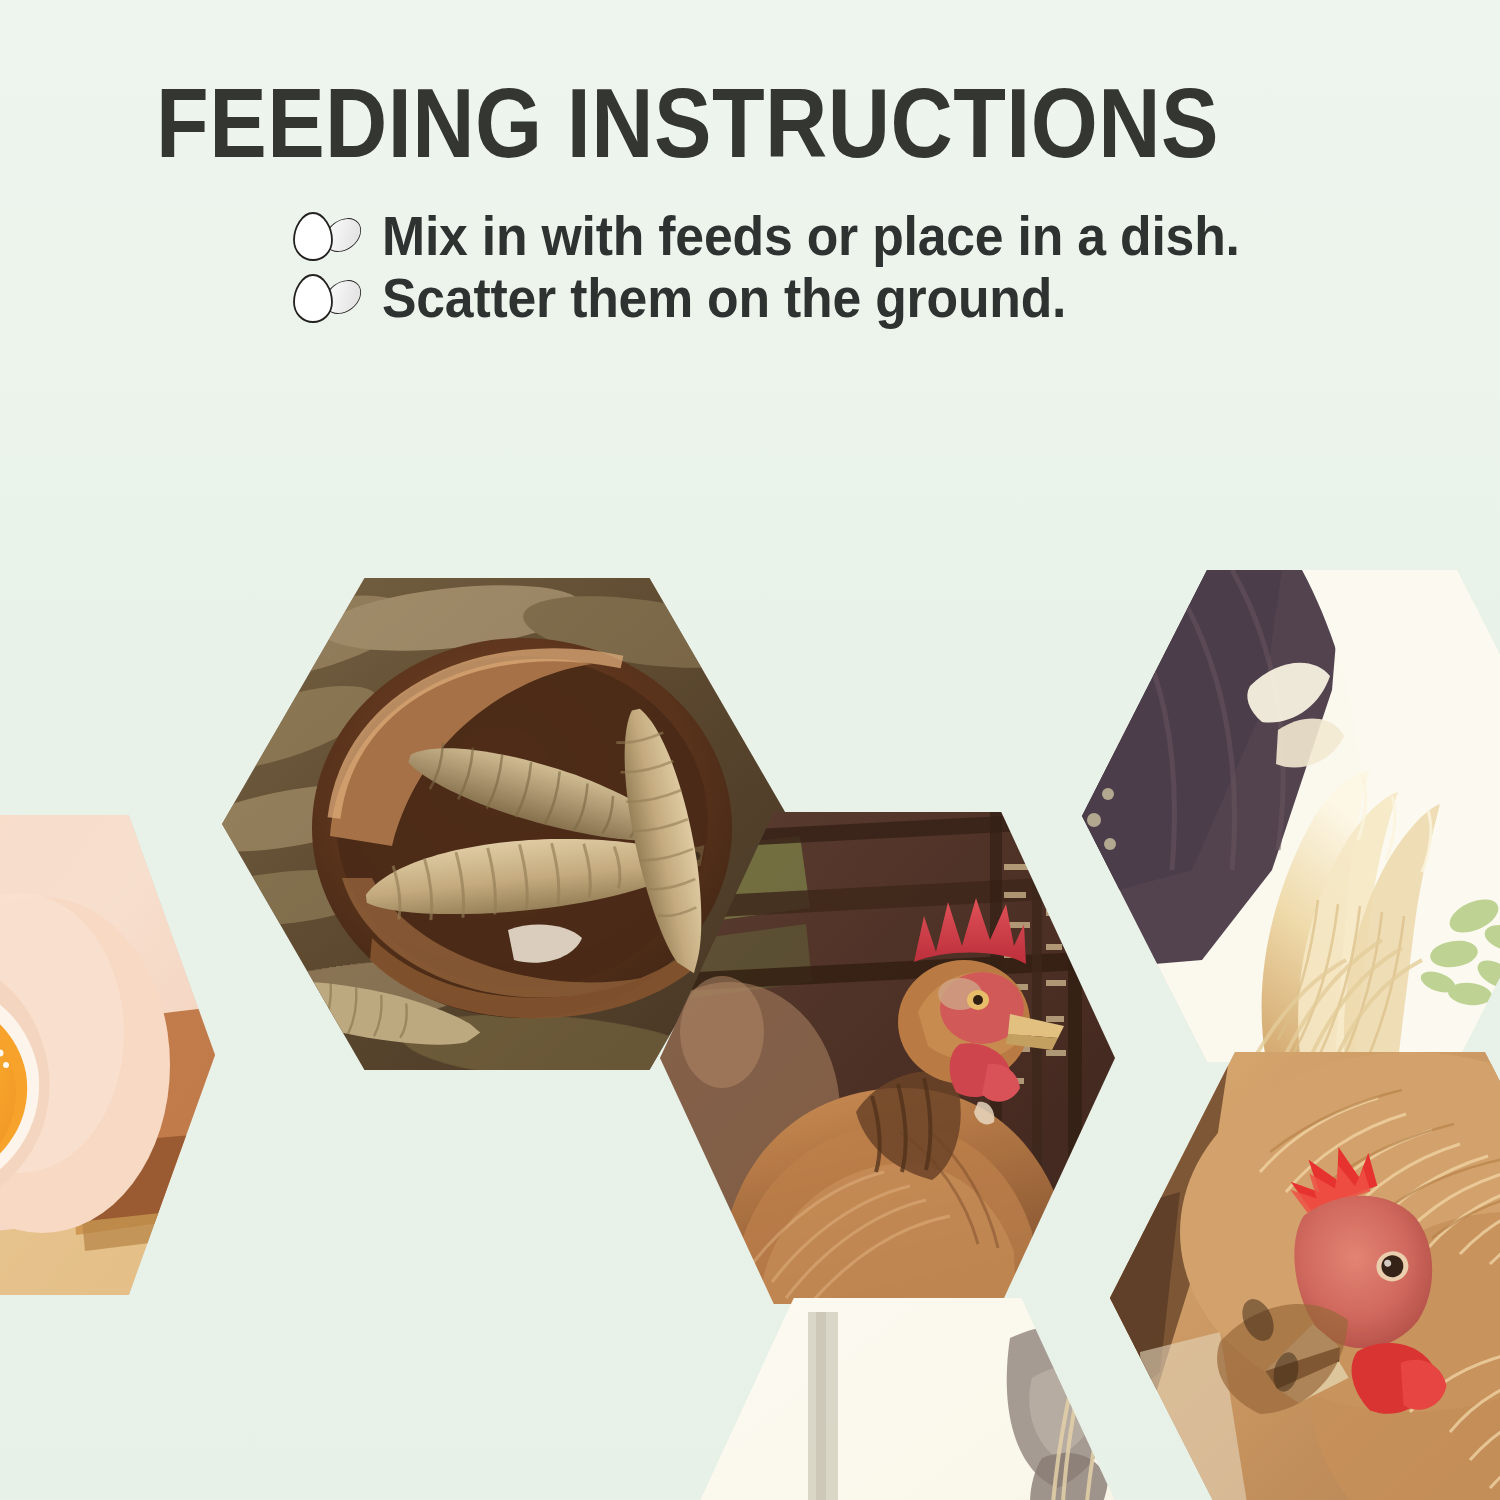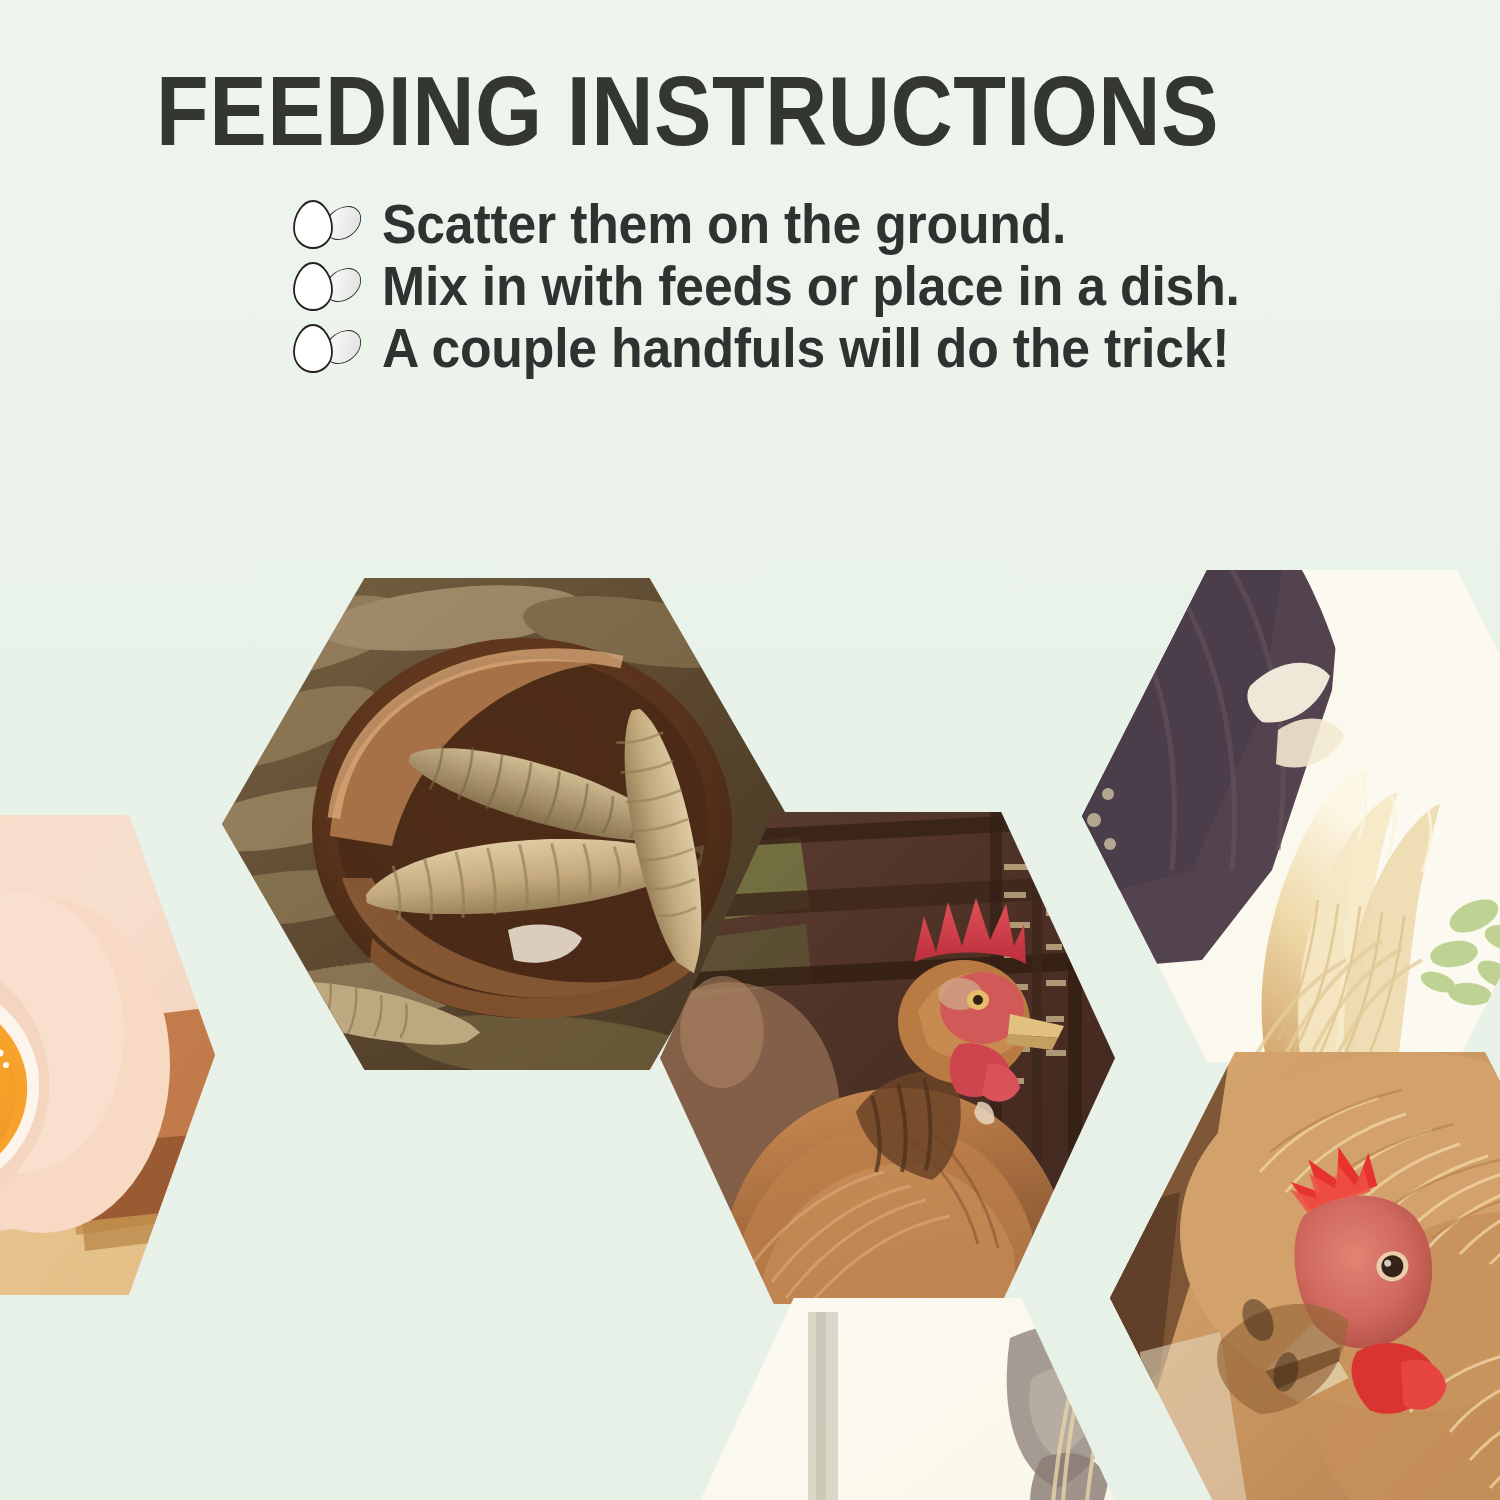--- a/index.html
+++ b/index.html
@@ -21,21 +21,21 @@
     width: 1500px;
     height: 1500px;
     background: linear-gradient(180deg, #eef5ee 0%, #e9f2e9 45%, #e7f1e8 100%);
     overflow: hidden;
   }
 
   
   #header-block {
     position: absolute;
     left: 0;
-    top: 0;
+    top: 12px;
     width: 1375px;
     height: 520px;
   }
 
   #page-title {
     position: absolute;
     left: 0;
     right: 0;
     top: 62px;
     text-align: center;
@@ -116,66 +116,50 @@
 
     <div id="page-title">FEEDING INSTRUCTIONS</div>
 
     <div id="instructions-list">
 
 
       <div class="instruction-row">
         <span class="egg-bullet">
           <svg viewBox="0 0 96 62" width="96" height="62" aria-hidden="true">
             <ellipse cx="57" cy="30" rx="19" ry="14" transform="rotate(-38 57 30)" fill="#ffffff" stroke="#22211f" stroke-width="1.6"></ellipse>
+            <ellipse cx="57" cy="30" rx="19" ry="14" transform="rotate(-38 57 30)" fill="url(#eggshade3)" stroke="none"></ellipse>
+            <path d="M27 8 C38 8 46 23 46 35 C46 47 37 55 27 55 C17 55 8 47 8 35 C8 23 16 8 27 8 Z" fill="#ffffff" stroke="#22211f" stroke-width="1.8"></path>
+            <defs>
+              <linearGradient id="eggshade3" x1="0" y1="0" x2="1" y2="1">
+                <stop offset="0%" stop-color="#ffffff"></stop>
+                <stop offset="100%" stop-color="#dedede"></stop>
+              </linearGradient>
+            </defs>
+          </svg>
+        </span>
+        <span class="instruction-text">Mix in with feeds or place in a dish.</span>
+      </div>
+
+      <div class="instruction-row">
+        <span class="egg-bullet">
+          <svg viewBox="0 0 96 62" width="96" height="62" aria-hidden="true">
+            <ellipse cx="57" cy="30" rx="19" ry="14" transform="rotate(-38 57 30)" fill="#ffffff" stroke="#22211f" stroke-width="1.6"></ellipse>
             <ellipse cx="57" cy="30" rx="19" ry="14" transform="rotate(-38 57 30)" fill="url(#eggshade2)" stroke="none"></ellipse>
             <path d="M27 8 C38 8 46 23 46 35 C46 47 37 55 27 55 C17 55 8 47 8 35 C8 23 16 8 27 8 Z" fill="#ffffff" stroke="#22211f" stroke-width="1.8"></path>
             <defs>
               <linearGradient id="eggshade2" x1="0" y1="0" x2="1" y2="1">
                 <stop offset="0%" stop-color="#ffffff"></stop>
                 <stop offset="100%" stop-color="#dedede"></stop>
               </linearGradient>
             </defs>
           </svg>
         </span>
         <span class="instruction-text">Scatter them on the ground.</span>
       </div>
 
-      <div class="instruction-row">
-        <span class="egg-bullet">
-          <svg viewBox="0 0 96 62" width="96" height="62" aria-hidden="true">
-            <ellipse cx="57" cy="30" rx="19" ry="14" transform="rotate(-38 57 30)" fill="#ffffff" stroke="#22211f" stroke-width="1.6"></ellipse>
-            <ellipse cx="57" cy="30" rx="19" ry="14" transform="rotate(-38 57 30)" fill="url(#eggshade3)" stroke="none"></ellipse>
-            <path d="M27 8 C38 8 46 23 46 35 C46 47 37 55 27 55 C17 55 8 47 8 35 C8 23 16 8 27 8 Z" fill="#ffffff" stroke="#22211f" stroke-width="1.8"></path>
-            <defs>
-              <linearGradient id="eggshade3" x1="0" y1="0" x2="1" y2="1">
-                <stop offset="0%" stop-color="#ffffff"></stop>
-                <stop offset="100%" stop-color="#dedede"></stop>
-              </linearGradient>
-            </defs>
-          </svg>
-        </span>
-        <span class="instruction-text">Mix in with feeds or place in a dish.</span>
-      </div>
-
-      <div class="instruction-row">
-        <span class="egg-bullet">
-          <svg viewBox="0 0 96 62" width="96" height="62" aria-hidden="true">
-            <ellipse cx="57" cy="30" rx="19" ry="14" transform="rotate(-38 57 30)" fill="#ffffff" stroke="#22211f" stroke-width="1.6"></ellipse>
-            <ellipse cx="57" cy="30" rx="19" ry="14" transform="rotate(-38 57 30)" fill="url(#eggshade4)" stroke="none"></ellipse>
-            <path d="M27 8 C38 8 46 23 46 35 C46 47 37 55 27 55 C17 55 8 47 8 35 C8 23 16 8 27 8 Z" fill="#ffffff" stroke="#22211f" stroke-width="1.8"></path>
-            <defs>
-              <linearGradient id="eggshade4" x1="0" y1="0" x2="1" y2="1">
-                <stop offset="0%" stop-color="#ffffff"></stop>
-                <stop offset="100%" stop-color="#dedede"></stop>
-              </linearGradient>
-            </defs>
-          </svg>
-        </span>
-        <span class="instruction-text">A couple handfuls will do the trick!</span>
-      </div>
 
     </div>
   </div>
 
   <div id="collage">
 
     <div class="hex" style="left:-130px; top:815px; width:345px; height:480px;">
       <div class="photo">
         <svg viewBox="0 0 345 480" preserveAspectRatio="none" aria-hidden="true">
           <defs>

